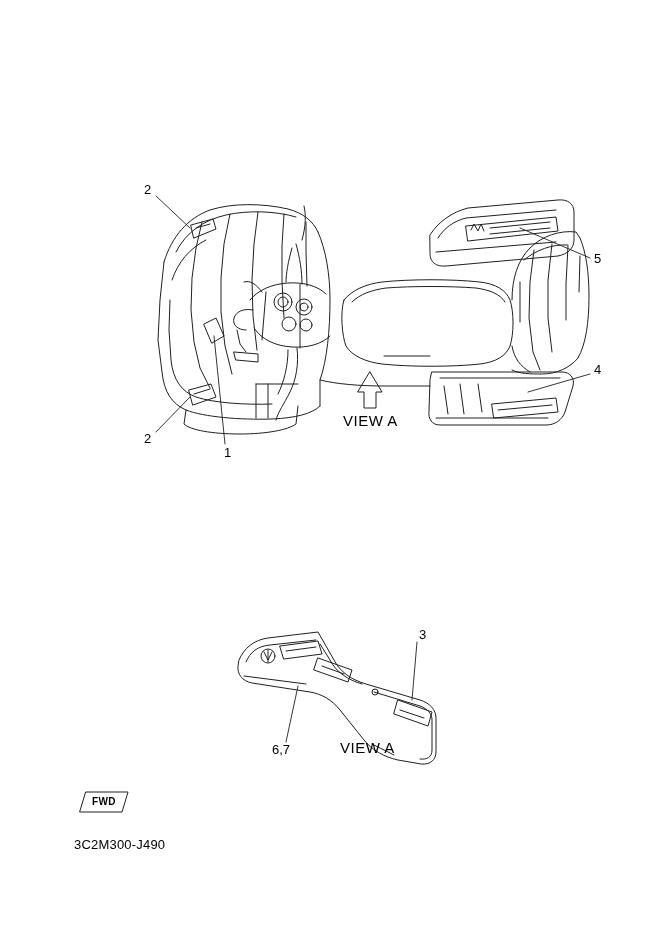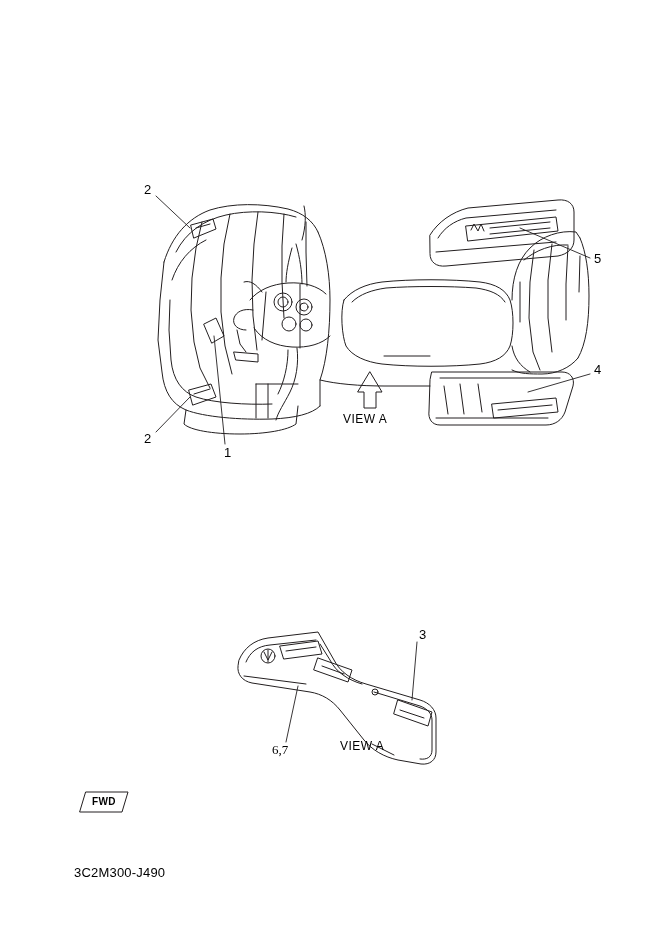--- a/index.html
+++ b/index.html
@@ -30,21 +30,21 @@
     position: absolute;
     font-family: "Liberation Sans", sans-serif;
     color: #000000;
     white-space: nowrap;
   }
   .callout-num {
     font-size: 13px;
     font-weight: normal;
   }
   .view-label {
-    font-size: 12px;
+    font-size: 15px;
     letter-spacing: 0.5px;
   }
   .part-code {
     font-size: 13px;
     letter-spacing: 0.2px;
   }
   .fwd-text {
     font-size: 10px;
     font-weight: bold;
     letter-spacing: 0.3px;
@@ -202,22 +202,22 @@
 
     </g>
   </svg>
 
   <div class="lbl callout-num" style="left:144px; top:182px;">2</div>
   <div class="lbl callout-num" style="left:594px; top:251px;">5</div>
   <div class="lbl callout-num" style="left:594px; top:362px;">4</div>
   <div class="lbl callout-num" style="left:144px; top:431px;">2</div>
   <div class="lbl callout-num" style="left:224px; top:445px;">1</div>
   <div class="lbl callout-num" style="left:419px; top:627px;">3</div>
-  <div class="lbl callout-num" style="left:272px; top:742px;font-family:Liberation Serif, serif;">6,7</div>
+  <div class="lbl callout-num" style="left:272px; top:742px;">6,7</div>
 
   <div class="lbl view-label" style="left:343px; top:412px;">VIEW A</div>
   <div class="lbl view-label" style="left:340px; top:739px;">VIEW A</div>
 
   <div class="lbl fwd-text" style="left:92px; top:796px;">FWD</div>
 
-  <div class="lbl part-code" style="left:74px; top:865px;">3C2M300-J490</div>
+  <div class="lbl part-code" style="left:74px; top:837px;">3C2M300-J490</div>
 
 </div>
 
 </body></html>

